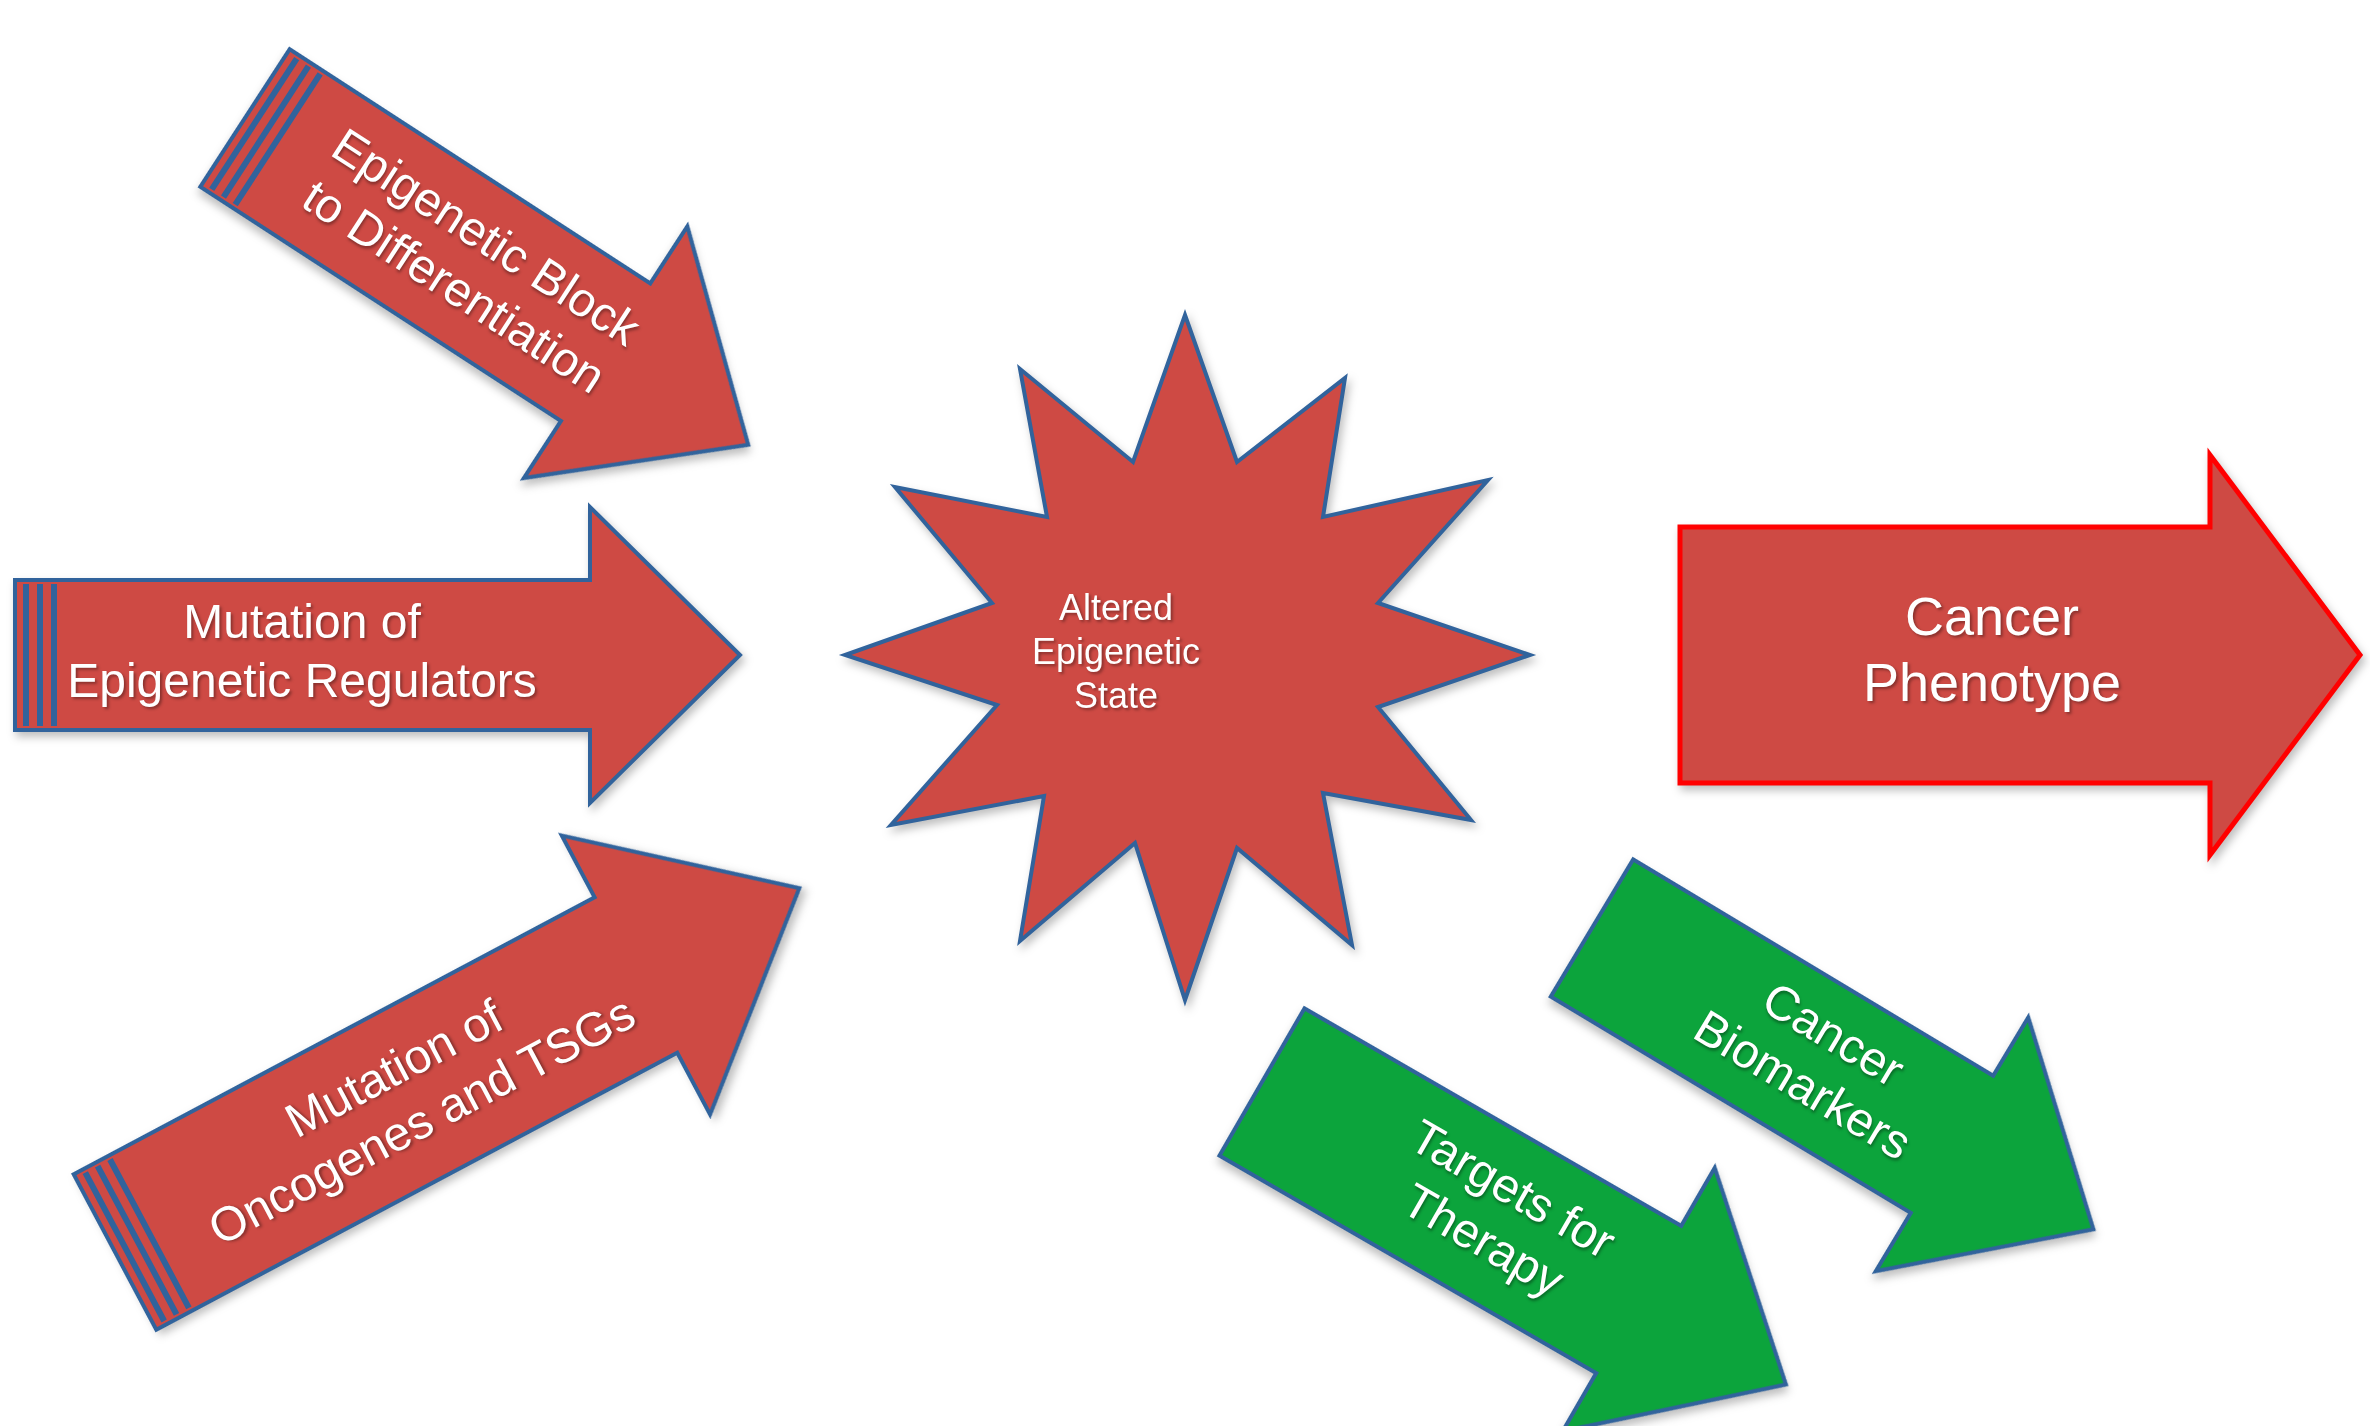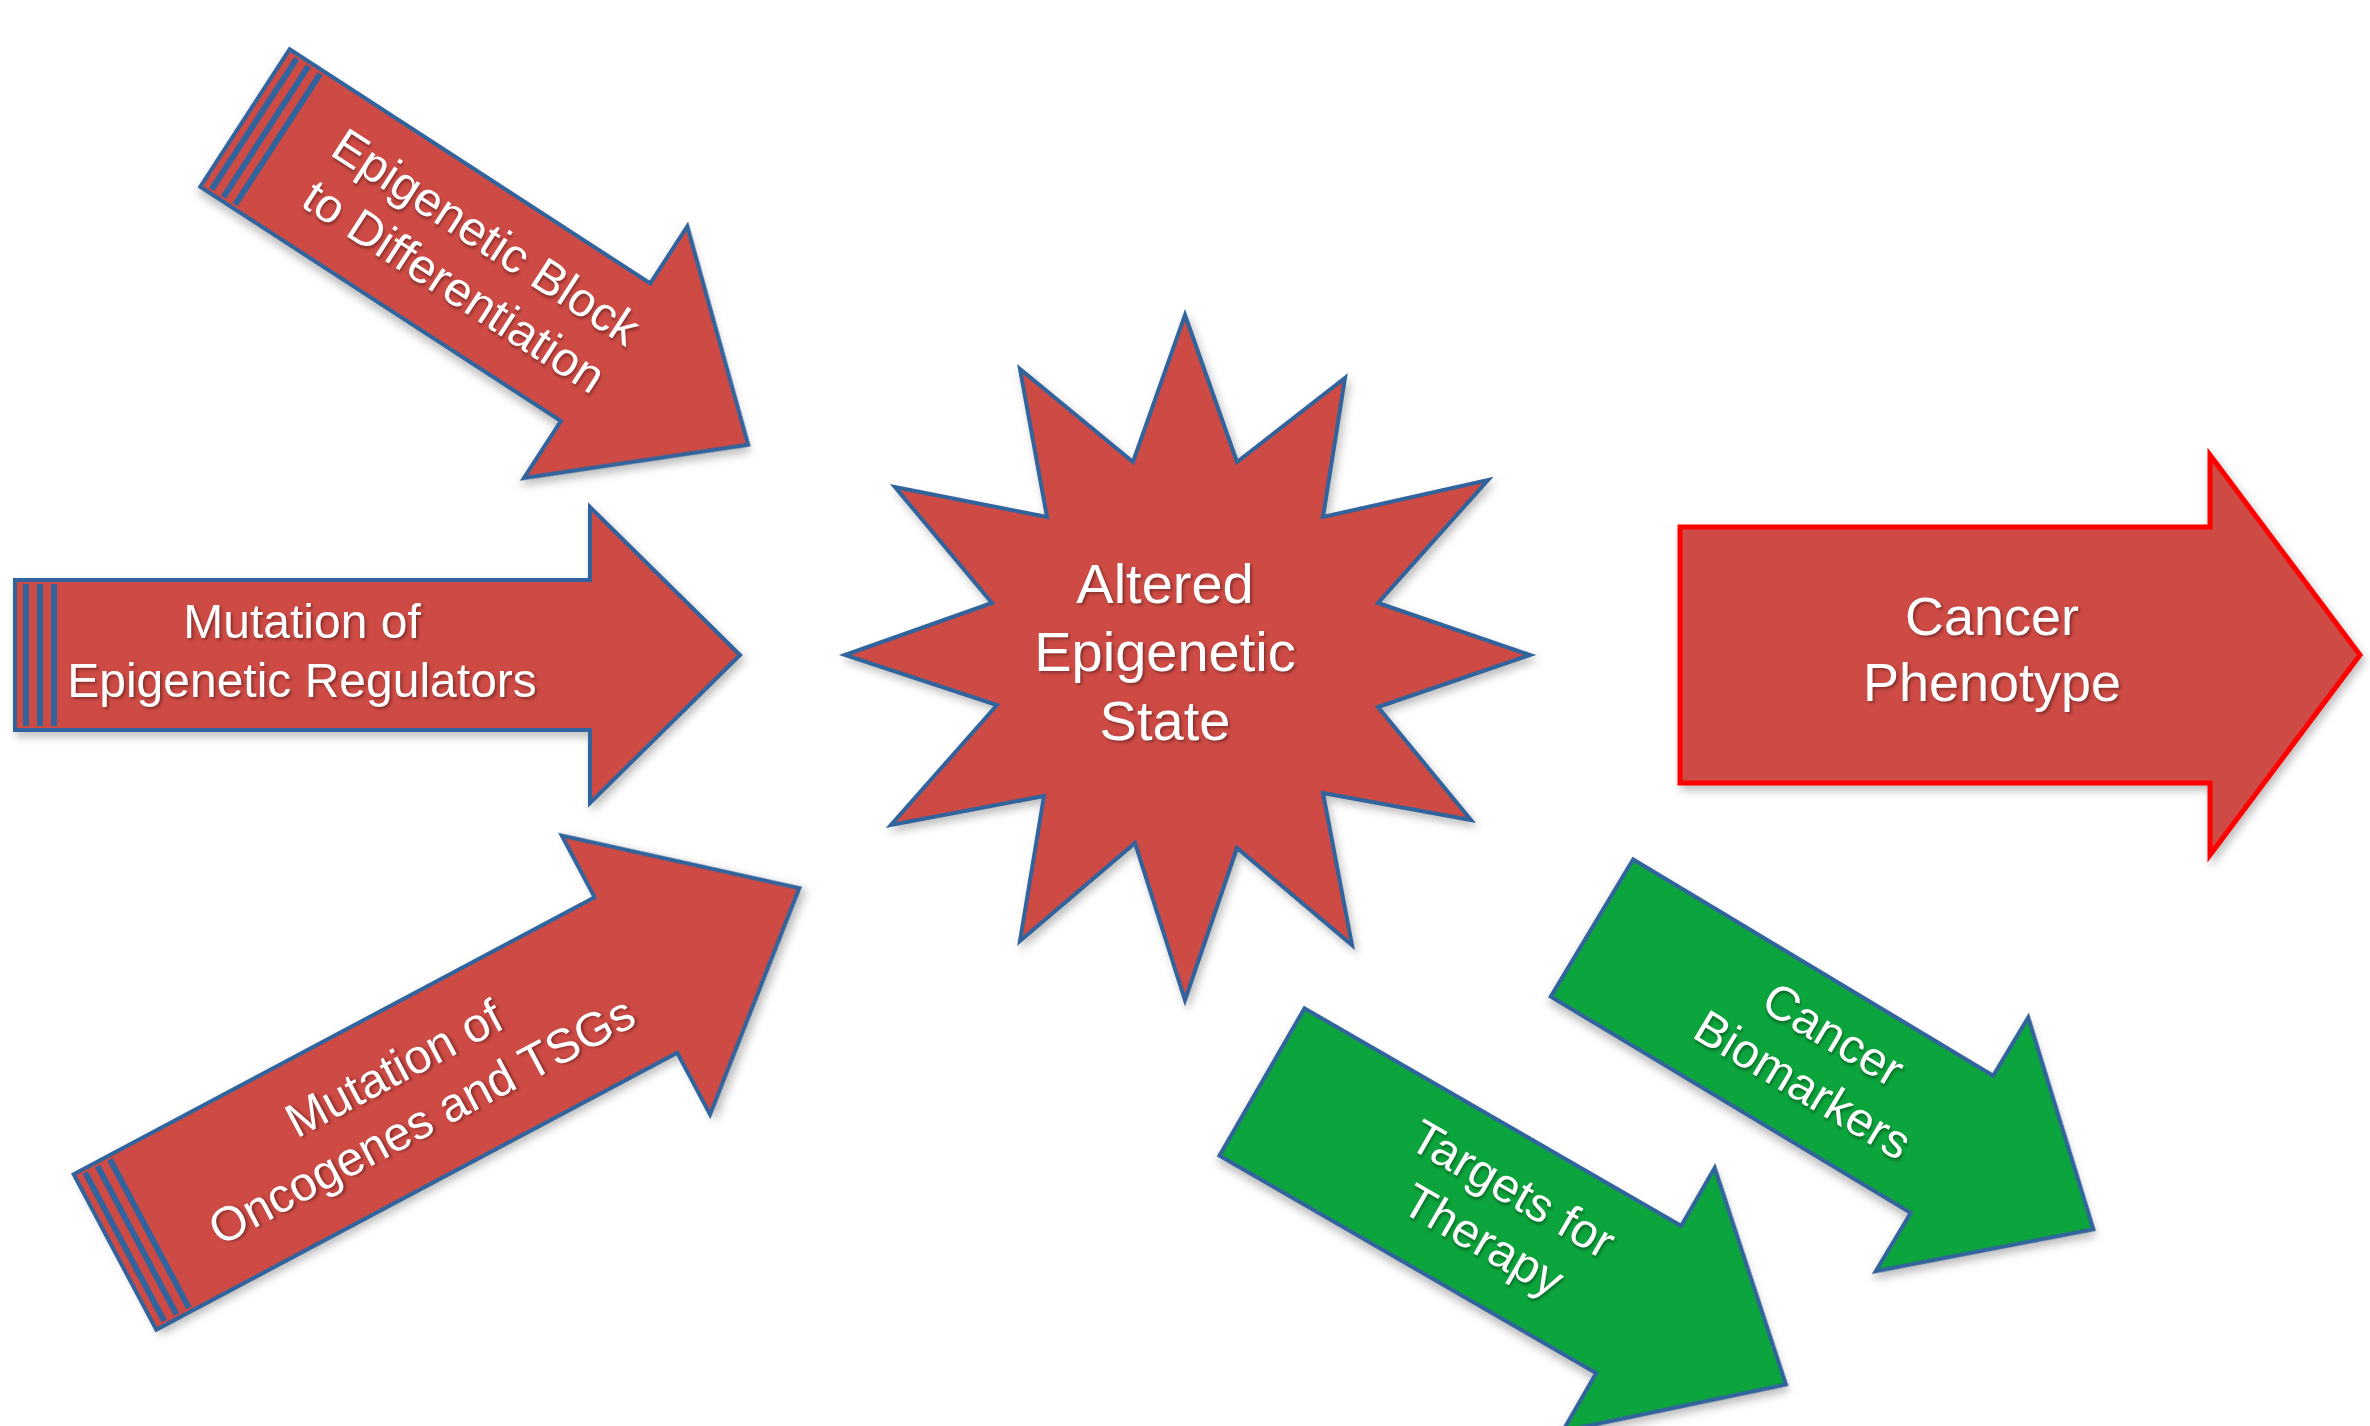--- a/index.html
+++ b/index.html
@@ -82,21 +82,21 @@
 
   <div class="label" style="left:470px; top:262px; --r:33deg; font-size:48px">Epigenetic Block
 to Differentiation</div>
 
   <div class="label" style="left:302px; top:652px; --r:0deg; font-size:48px">Mutation of
 Epigenetic Regulators</div>
 
   <div class="label" style="left:408px; top:1095px; --r:-28deg; font-size:48px">Mutation of
 Oncogenes and TSGs</div>
 
-  <div class="label" style="left:1165px; top:652px; --r:0deg; font-size:56px">Altered
+  <div class="label" style="left:1116px; top:652px; --r:0deg; font-size:36px">Altered
 Epigenetic
 State</div>
 
   <div class="label" style="left:1992px; top:650px; --r:0deg; font-size:54px">Cancer
 Phenotype</div>
 
   <div class="label" style="left:1818px; top:1060px; --r:31deg; font-size:48px">Cancer
 Biomarkers</div>
 
   <div class="label" style="left:1498px; top:1215px; --r:30deg; font-size:48px">Targets for

